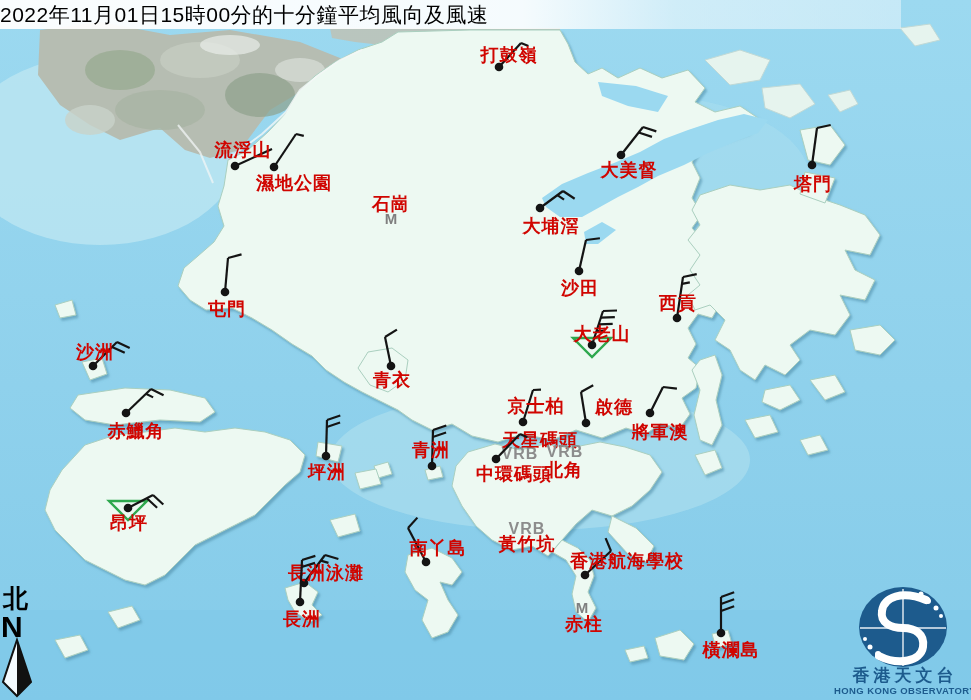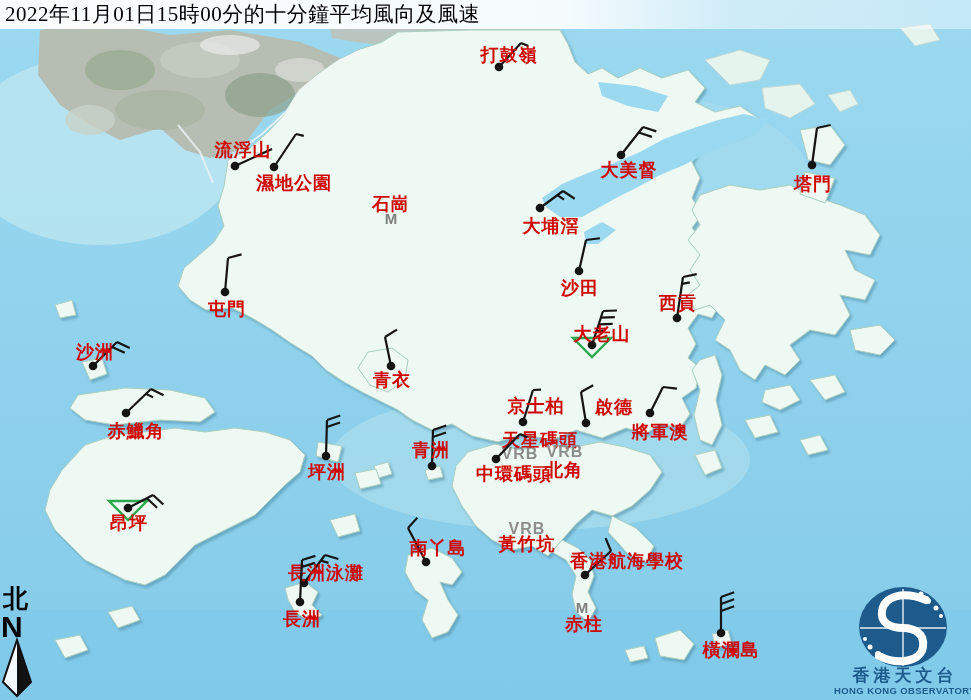--- a/index.html
+++ b/index.html
@@ -4,25 +4,25 @@
 <style>
   html,body{margin:0;padding:0;background:#dde;}
   .stage{
     position:relative;width:971px;height:700px;overflow:hidden;
     font-family:"Liberation Sans",sans-serif;
     background:#8fd1ec;
     box-shadow:inset 0 0 0 1px rgba(40,40,40,.55);
   }
   .stage svg{position:absolute;left:0;top:0;}
   .title-bar{
-    position:absolute;left:0;top:0;width:971px;height:29px;z-index:30;
+    position:absolute;left:0;top:0;width:901px;height:29px;z-index:30;
     background:linear-gradient(90deg,rgba(255,255,255,.95) 0%,rgba(255,255,255,.9) 58%,rgba(250,253,255,.55) 75%,rgba(248,252,255,.45) 100%);
     line-height:29px;white-space:nowrap;
-    font-family:Liberation Serif, serif;
-    font-size:21px;color:#000;padding-left:5px;box-sizing:border-box;
+    font-family:Liberation Sans, sans-serif;
+    font-size:21px;color:#000;box-sizing:border-box;
     letter-spacing:.5px;
   }
   text.stn{
     font-family:"DejaVu Serif","Liberation Serif",serif;
     font-size:18px;font-weight:bold;letter-spacing:1px;
   }
   text.vrb{font-family:"Liberation Sans",sans-serif;font-size:16px;font-weight:bold;letter-spacing:1px;}
   text.miss{font-family:"Liberation Sans",sans-serif;font-size:15px;font-weight:bold;}
   text.compass-zh{font-family:"DejaVu Serif","Liberation Serif",serif;font-size:25px;font-weight:bold;fill:#000;}
   text.compass-n{font-family:"Liberation Sans",sans-serif;font-size:30px;font-weight:900;fill:#000;}

